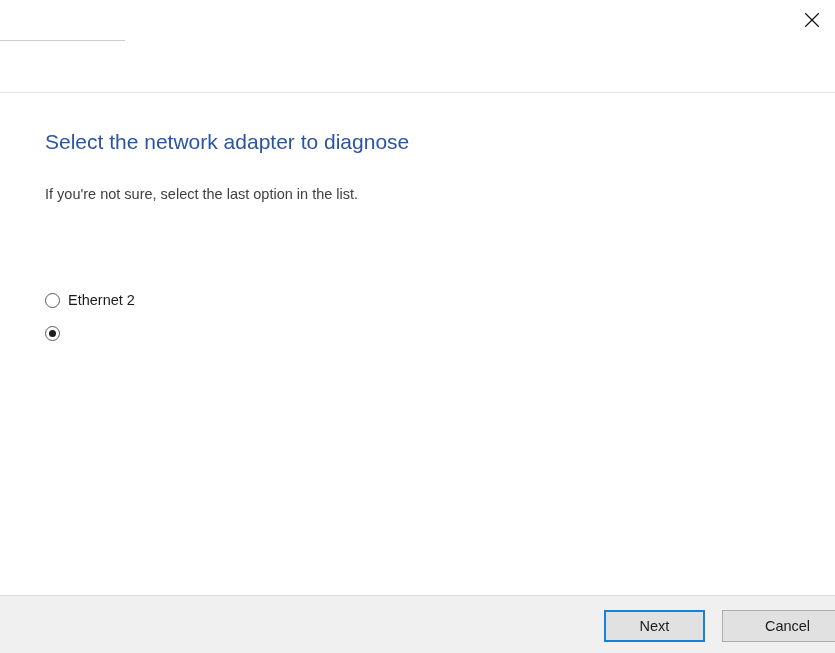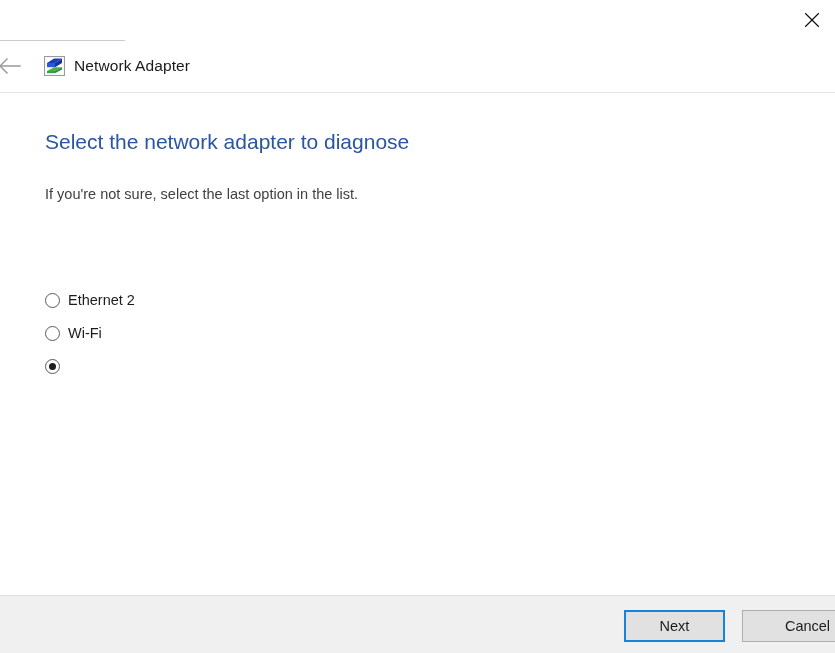--- a/index.html
+++ b/index.html
@@ -209,21 +209,20 @@
     background: #e1e1e1;
     font-family: "Liberation Sans", sans-serif;
     font-size: 14.5px;
     color: #1c1c1c;
     display: flex;
     align-items: center;
     justify-content: center;
     box-sizing: border-box;
     padding: 0;
     cursor: default;
-    margin-left: 20px;
   }
   .btn-next {
     left: 604px;
     top: 610px;
     width: 101px;
     border: 2px solid #1683d8;
   }
   .btn-cancel {
     left: 722px;
     top: 610px;
@@ -242,65 +241,36 @@
       <span>
         <svg width="16" height="16" viewBox="0 0 16 16" aria-hidden="true">
           <path d="M1.2 1.2 L14.8 14.8 M14.8 1.2 L1.2 14.8" stroke="#141414" stroke-width="1.25" fill="none"></path>
         </svg>
       </span>
     </button>
   </div>
 
   <div class="top-rule-left"></div>
 
-  <div class="navrow">
-
-    <button class="back-btn">
-      <span>
-        <svg width="26" height="18" viewBox="0 0 26 18" aria-hidden="true">
-          <path d="M24 9 L4 9 M11 2 L4 9 L11 16" stroke="#9b9b9b" stroke-width="1.5" fill="none" stroke-linecap="square" stroke-linejoin="miter"></path>
-        </svg>
-      </span>
-    </button>
-
-    <span class="header-icon">
-      <svg width="21" height="20" viewBox="0 0 21 20" aria-hidden="true">
-        <rect x="0.5" y="0.5" width="20" height="19" fill="#f7f7f7" stroke="#9a9a9a" stroke-width="1"></rect>
-        <rect x="2" y="2" width="17" height="16" fill="#ffffff"></rect>
-        <path d="M3 7 L10 2.5 L18 2.5 L11 7 Z" fill="#1b3fb0"></path>
-        <rect x="3" y="7" width="8" height="4.2" fill="#2b57d8"></rect>
-        <path d="M11 7 L18 2.5 L18 7 L11 11.2 Z" fill="#1533a0"></path>
-        <path d="M3 15 L10 11.3 L18 11.3 L11 15 Z" fill="#46b34a"></path>
-        <rect x="3" y="15" width="8" height="2.2" fill="#3f9e43"></rect>
-        <path d="M11 15 L18 11.3 L18 13.6 L11 17.2 Z" fill="#2e8a36"></path>
-      </svg>
-    </span>
-
-    <div class="header-title">Network Adapter</div>
-  </div>
 
   <div class="header-divider"></div>
 
   <div class="body-area">
 
     <div class="page-heading">Select the network adapter to diagnose</div>
 
     <div class="page-subtext">If you're not sure, select the last option in the list.</div>
 
     <div class="options">
 
       <div class="option-row">
         <span class="radio"></span>
         <span class="option-label">Ethernet 2</span>
       </div>
 
-      <div class="option-row">
-        <span class="radio"></span>
-        <span class="option-label">Wi-Fi</span>
-      </div>
 
       <div class="option-row">
         <span class="radio checked"></span>
       </div>
 
     </div>
   </div>
 
   <div class="footer"></div>
 

